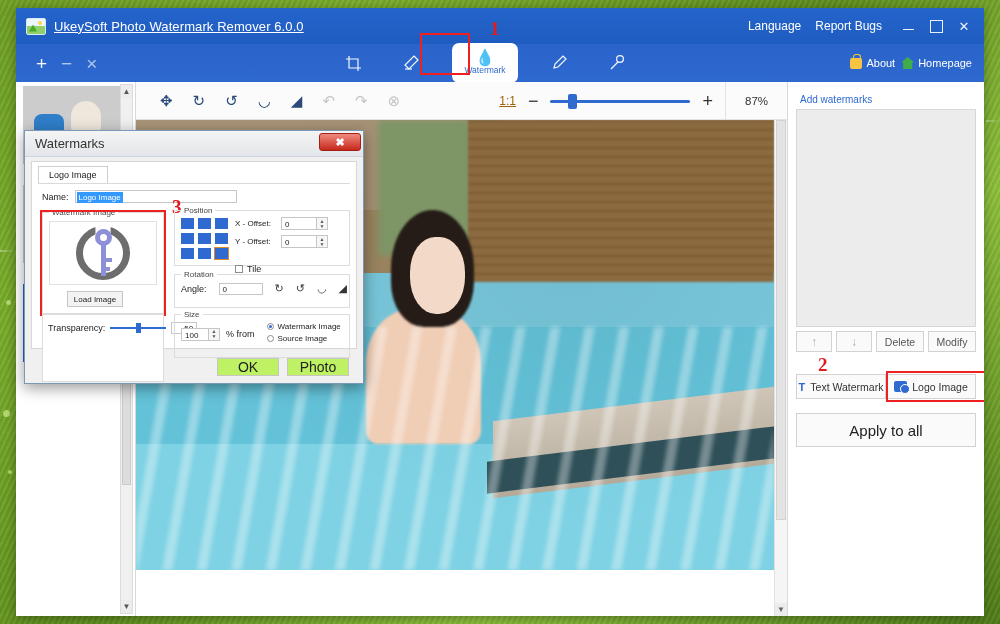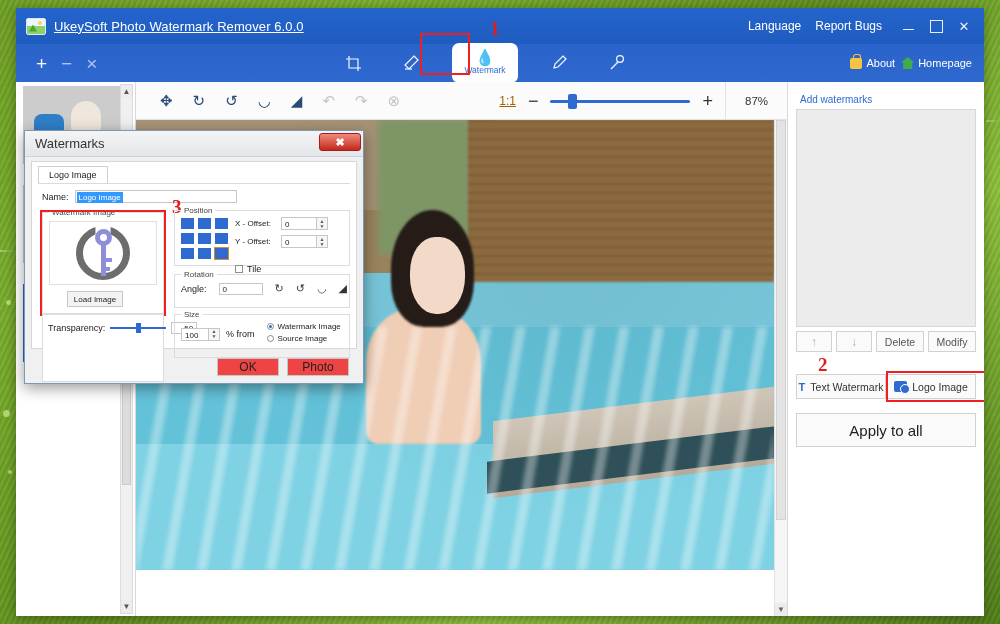--- a/index.html
+++ b/index.html
@@ -197,21 +197,21 @@
   .angle-in { width:44px; height:12px; border:1px solid #c6c6c6; background:#fff; font-size:8px; padding-left:3px; line-height:12px;}
   .rbtn { font-size:11px; color:#333; }
   .size-group { left:142px; top:152px; width:176px; height:44px;}
   .size-inner { position:absolute; left:6px; top:7px; display:flex; align-items:center; gap:6px;}
   .size-in { width:28px; height:13px; border:1px solid #c6c6c6; background:#fff; font-size:8px; padding-left:3px; line-height:13px;}
   .radios { margin-left:6px; }
   .rrow { display:flex; align-items:center; gap:4px; margin-bottom:3px; font-size:8px;}
   .rdot { width:7px; height:7px; border-radius:50%; border:1px solid #8c8c8c; background:#fff; position:relative;}
   .rdot.on:after { content:""; position:absolute; left:1.3px; top:1.3px; width:3px; height:3px; border-radius:50%; background:#2f6ad0;}
   .dlg-foot { position:absolute; left:0; right:0; bottom:0; height:32px; display:flex; align-items:center; justify-content:flex-end; gap:8px; padding-right:14px;}
-  .dlg-btn { width:62px; height:18px; border:1px solid #c6c6c6; background:#ef4444; font-size:12px; display:flex;align-items:center;justify-content:center;}
+  .dlg-btn { width:62px; height:18px; border:1px solid #c6c6c6; background:#bef264; font-size:14px; display:flex;align-items:center;justify-content:center;}
 </style>
 </head>
 <body>
 
 <div class="leaf-dot" style="left:6px;top:300px;width:5px;height:5px;"></div>
 <div class="leaf-dot" style="left:3px;top:410px;width:7px;height:7px;"></div>
 <div class="leaf-dot" style="left:8px;top:470px;width:4px;height:4px;"></div>
 <div class="leaf-streak" style="left:0;top:250px;width:16px;"></div>
 <div class="leaf-streak" style="left:986px;top:120px;width:14px;"></div>
 

